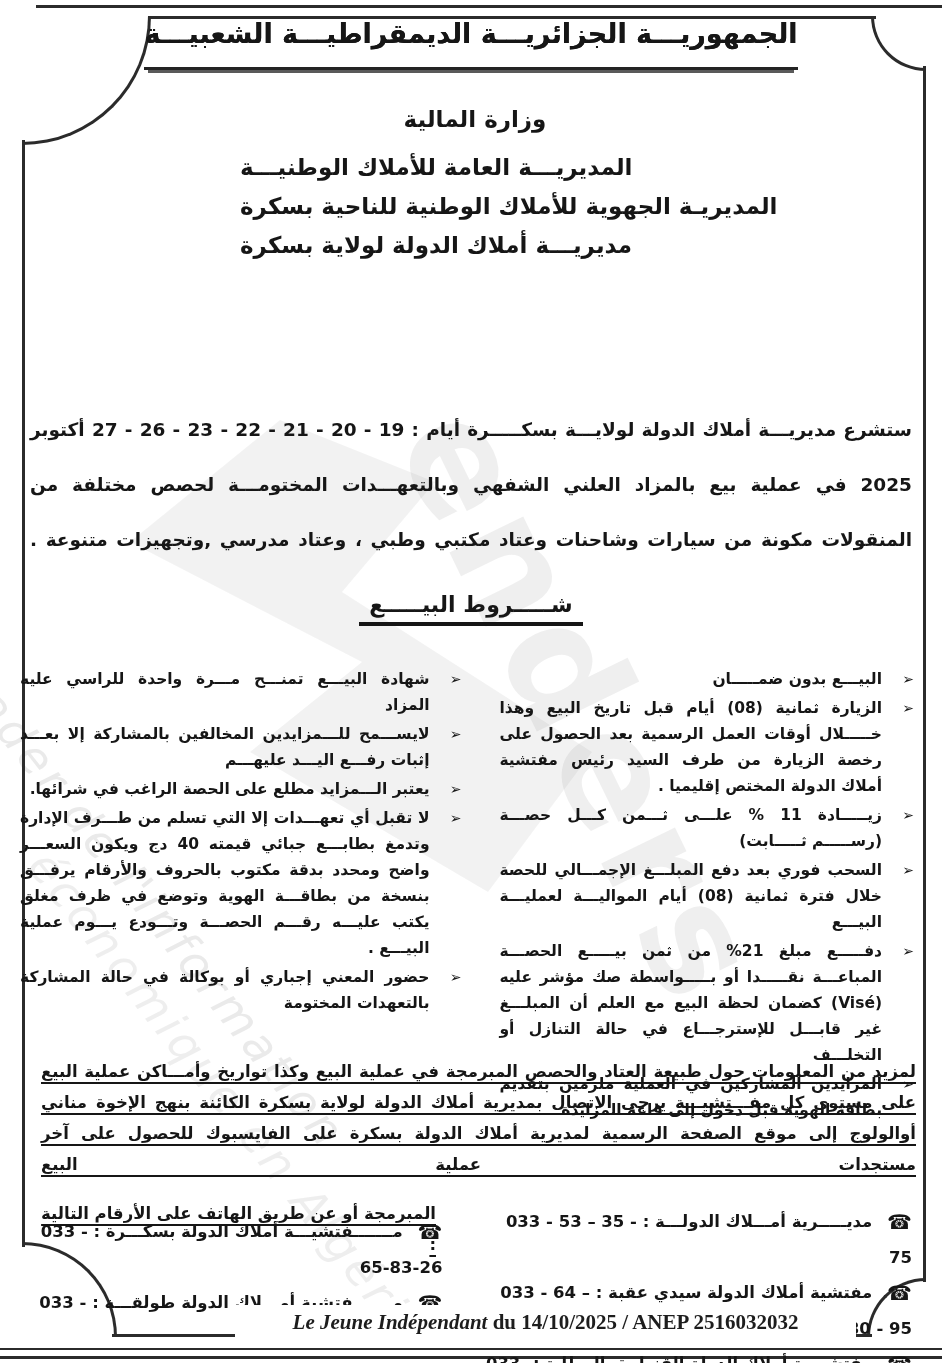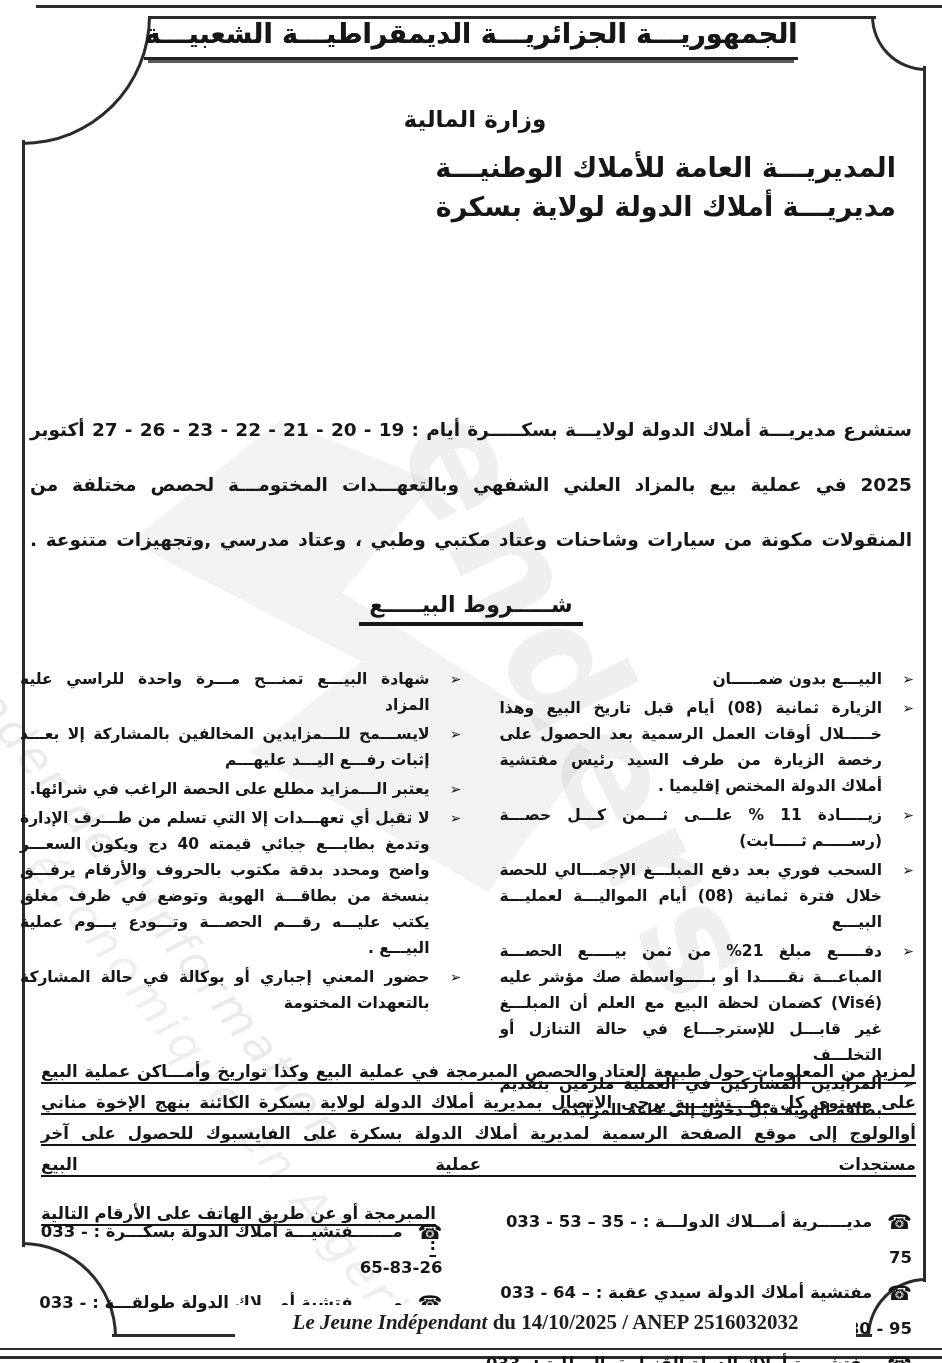--- a/index.html
+++ b/index.html
@@ -29,24 +29,24 @@
   .c-bl{left:22px;bottom:26px;width:92px;height:92px;border-top-width:3px;border-right-width:3px;border-top-right-radius:100%;}
   .c-br{right:16px;bottom:26px;width:56px;height:56px;border-top-width:3px;border-left-width:3px;border-top-left-radius:100%;}
   .bot1{bottom:13px;left:0;right:0;height:2px;}
   .bot2{bottom:4px;left:0;right:0;height:3px;}
 
   
   .blk{position:absolute;z-index:2;}
   .ar{direction:rtl;}
   .republic{top:18px;left:0;right:0;text-align:center;font-size:27px;font-weight:bold;
             text-shadow:0 0 .5px #222;}
-  .republic span{display:inline-block;padding-bottom:8px;border-bottom:3px solid #232323;
+  .republic span{display:inline-block;padding-bottom:18px;border-bottom:3px solid #232323;
                  box-shadow:0 7px 0 -4px rgba(35,35,35,.75);}
   .ministry{top:106px;left:8px;right:0;text-align:center;font-size:23px;font-weight:bold;}
-  .dirs{top:148px;right:46px;left:240px;text-align:right;font-size:27px;font-weight:bold;line-height:39px;}
+  .dirs{top:148px;right:46px;left:240px;text-align:left;font-size:23px;font-weight:bold;line-height:39px;}
 
   .authbox{top:302px;left:278px;width:382px;height:88px;border-radius:12px;
            border:3px solid #3c3c3c;background:#f3f0ea;
            background-image:radial-gradient(#7a7a7a 1px,transparent 1.35px);background-size:8px 8px;
            box-shadow:inset 0 0 0 4px #f3f0ea, inset 0 0 0 6px #4a4a4a;
            display:flex;align-items:center;justify-content:center;}
   .authbox .t{font-size:27px;font-weight:bold;color:#262626;text-shadow:0 0 1px #444;}
 
   .intro{top:402px;left:30px;right:30px;font-size:18.5px;font-weight:bold;line-height:55px;
          text-align:justify;text-align-last:justify;}
@@ -104,20 +104,21 @@
   <div class="rule bot2"></div>
 
   <div class="blk republic ar">
     <span>الجمهوريـــة الجزائريـــة الديمقراطيـــة الشعبيـــة</span>
   </div>
   <div class="blk ministry ar">وزارة المالية</div>
   <div class="blk dirs ar">
 
       <div>المديريـــة العامة للأملاك الوطنيـــة</div>
 
+      <div>المديريـة الجهوية للأملاك الوطنية للناحية بسكرة</div>
 
       <div>مديريـــة أملاك الدولة لولاية بسكرة</div>
     </div>
 
 
   <div class="blk intro ar">ستشرع مديريـــة أملاك الدولة لولايـــة بسكـــــرة أيام : 19 - 20 - 21 - 22 - 23 - 26 - 27 أكتوبر 2025 في عملية بيع بالمزاد العلني الشفهي وبالتعهـــدات المختومـــة لحصص مختلفة من المنقولات مكونة من سيارات وشاحنات وعتاد مكتبي وطبي ، وعتاد مدرسي ,وتجهيزات متنوعة .</div>
 
   <div class="blk cond-head ar">
     <span>شـــــروط البيـــــع</span>
   </div>

